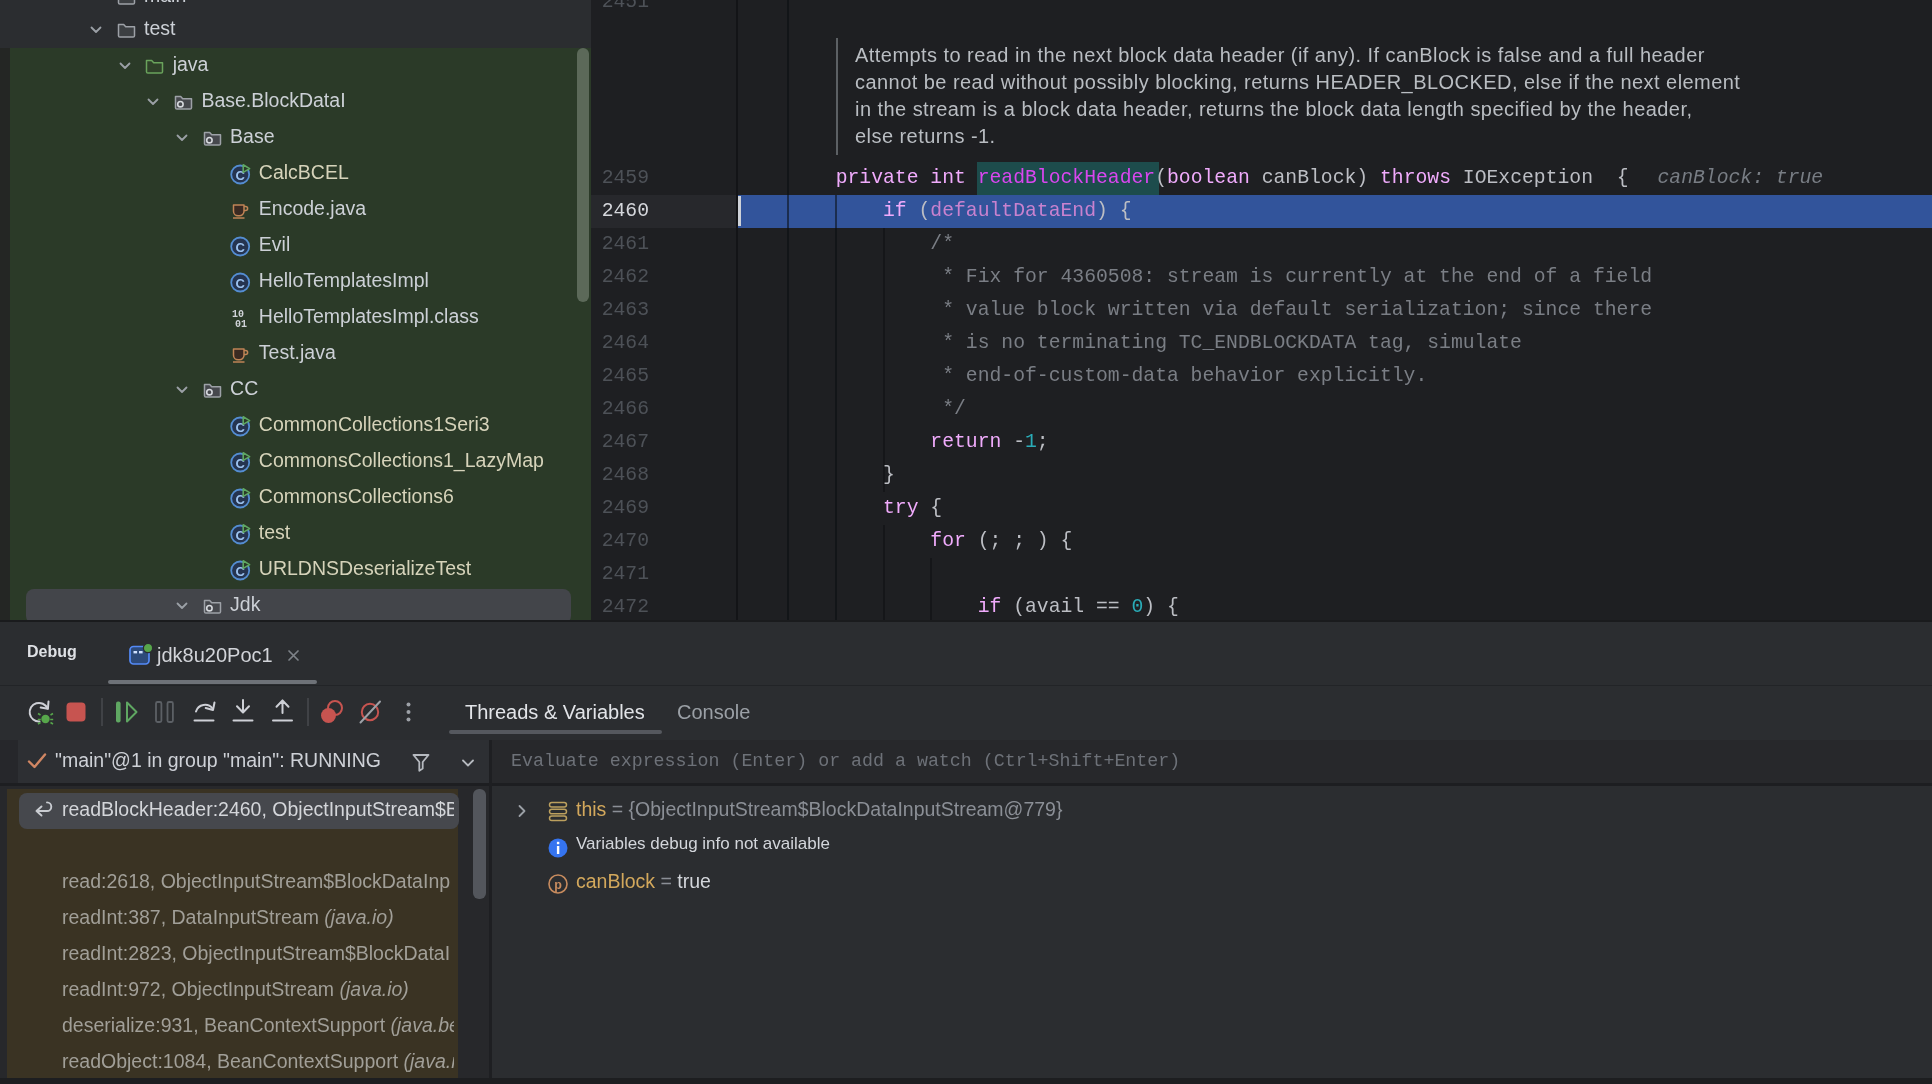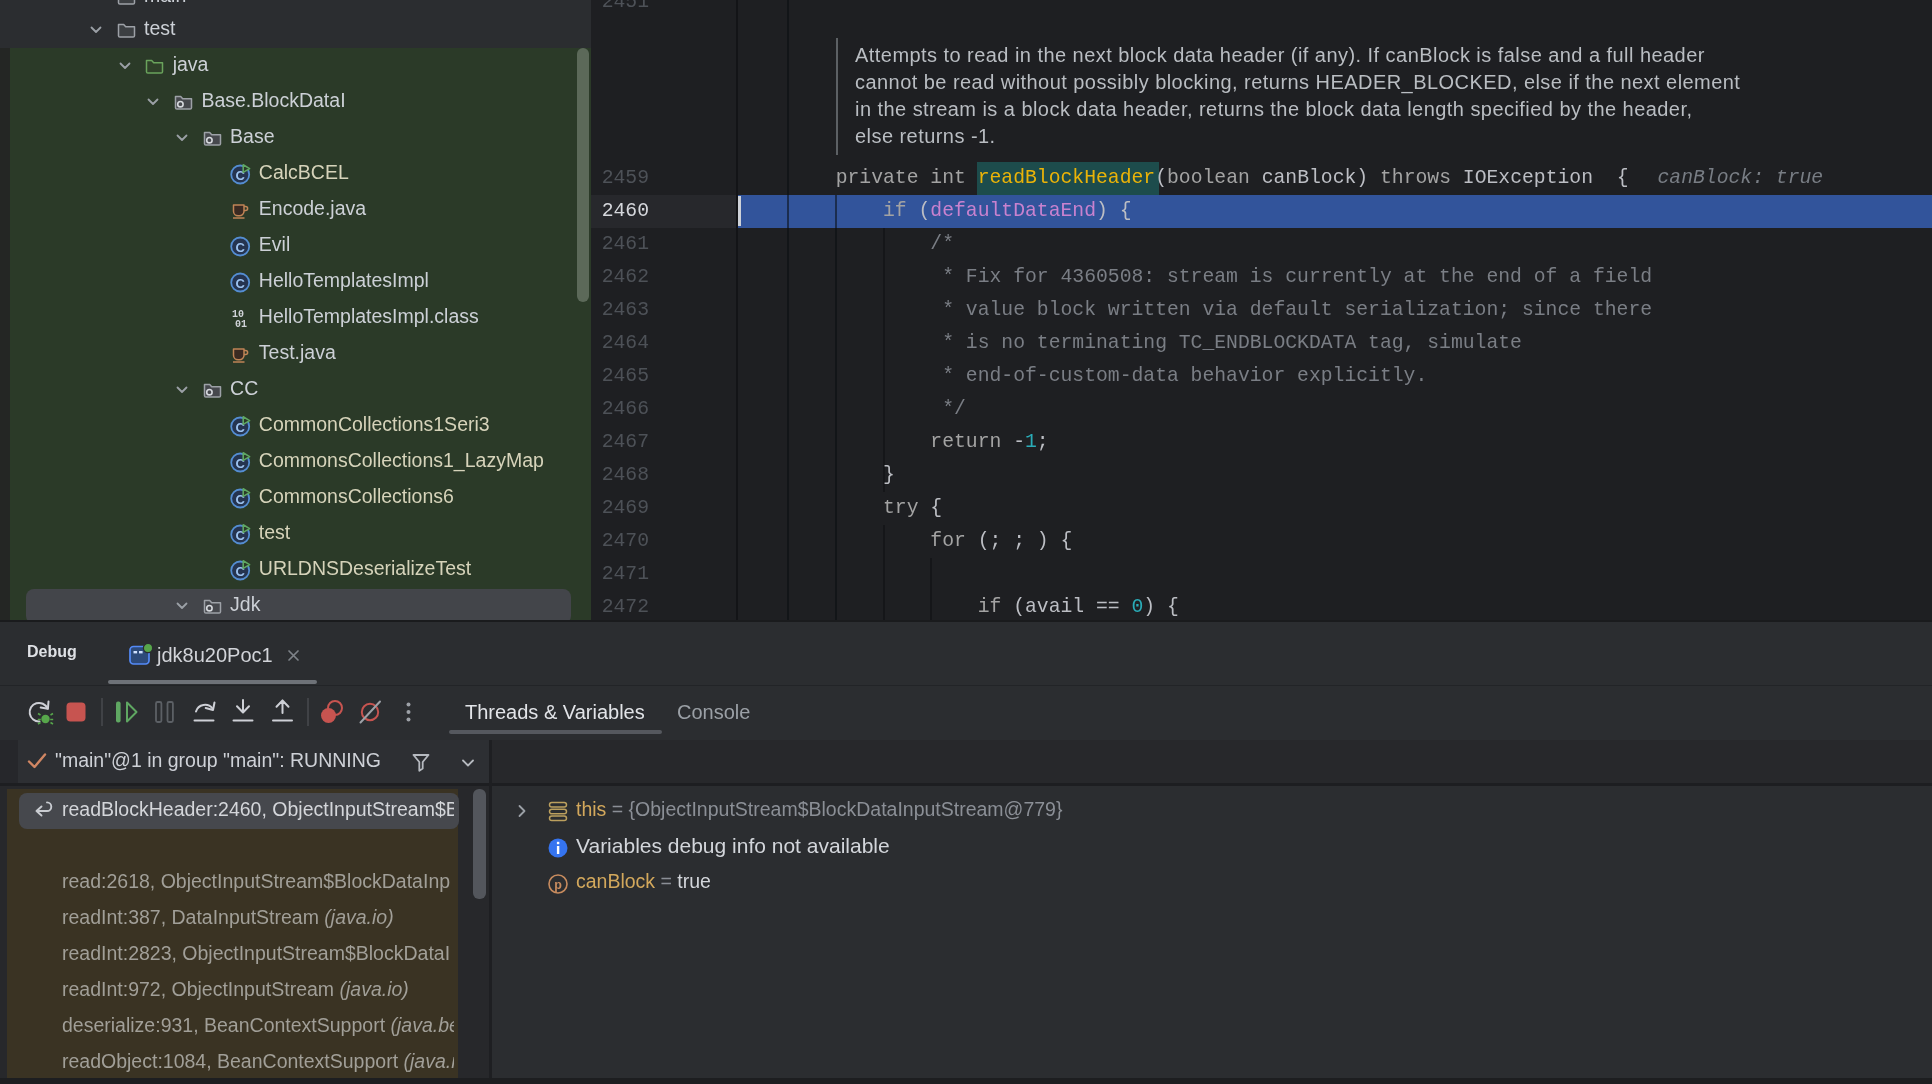--- a/index.html
+++ b/index.html
@@ -1,23 +1,23 @@
 <!DOCTYPE html>
 <html><head><meta charset="utf-8"><style>
 *{margin:0;padding:0;box-sizing:border-box}
 html,body{width:1932px;height:1084px;overflow:hidden;background:#1e1f22;font-family:"Liberation Sans",sans-serif}
 .abs{position:absolute}
 #page{position:relative;width:1932px;height:1084px}
 
 .code{font-family:"Liberation Mono",monospace;font-size:19.73px;line-height:33px;white-space:pre;color:#bcbec4}
-.k{color:#a3a3a3}
+.k{color:#f0abfc}
 .c{color:#7a7e85}
 .n{color:#2aacb8}
 .f{color:#c982cf}
-.m{color:#eab308}
+.m{color:#d946ef}
 .num{font-family:"Liberation Mono",monospace;font-size:19.73px;line-height:33px;color:#4d5157;text-align:right}
 .tree-lbl{font-size:19.5px;color:#ccd0d6;white-space:pre}
 .cream{color:#d6d3ba}
 .ui{font-size:19.5px;color:#ced1d7}
 </style></head>
 <body>
 <div id="page">
 <div class="abs" style="left:591px;top:0;width:1341px;height:621px;background:#1e1f22"></div>
 <div class="abs" style="left:591px;top:195px;width:145px;height:33px;background:#27282c"></div>
 <div class="abs" style="left:736px;top:195px;width:1196px;height:33px;background:#32549b"></div>
@@ -234,20 +234,21 @@
 <svg class="abs" style="left:26px;top:751px" width="22" height="20" viewBox="0 0 22 20">
       <path d="M3 10.5 l5.5 5.5 L19 3.5" fill="none" stroke="#d08663" stroke-width="2.4" stroke-linecap="round" stroke-linejoin="round"></path>
     </svg>
 <div class="abs ui" style="left:55px;top:749px">"main"@1 in group "main": RUNNING</div>
 <svg class="abs" style="left:410px;top:751px" width="22" height="22" viewBox="0 0 22 22">
       <path d="M3.5 4 h15 l-5.8 7 v6.5 l-3.4 2.2 v-8.7 z" fill="none" stroke="#b6bac0" stroke-width="1.8" stroke-linejoin="round"></path>
     </svg>
 <svg class="abs" style="left:460px;top:755px" width="16" height="16" viewBox="0 0 16 16">
       <polyline points="3,5.5 8,10.5 13,5.5" fill="none" stroke="#b6bac0" stroke-width="1.8" stroke-linecap="round" stroke-linejoin="round"></polyline>
     </svg>
+<div class="abs" style="left:511px;top:751px;font-family:'Liberation Mono',monospace;font-size:18.3px;color:#6d7178;white-space:pre">Evaluate expression (Enter) or add a watch (Ctrl+Shift+Enter)</div>
 <div class="abs" style="left:0;top:783px;width:1932px;height:3px;background:#1d1e21"></div>
 <div class="abs" style="left:0;top:786px;width:489px;height:292px;background:#27282b"></div>
 <div class="abs" style="left:7px;top:789px;width:451px;height:289px;background:#3a3323"></div>
 <div class="abs" style="left:473px;top:789px;width:13px;height:110px;background:#53565c;border-radius:6px"></div>
 <div class="abs" style="left:489px;top:740px;width:3px;height:338px;background:#1e1f22"></div>
 <div class="abs" style="left:19px;top:793px;width:440px;height:36px;background:#46484d;border-radius:8px"></div>
 <svg class="abs" style="left:33px;top:800px" width="22" height="22" viewBox="0 0 22 22">
       <path d="M8.5 6.5 l-5 4.5 l5 4.5 M3.5 11 h10.5 a4.3 4.3 0 0 0 0 -8.6" fill="none" stroke="#c9ccd1" stroke-width="1.9" stroke-linecap="round" stroke-linejoin="round"></path>
     </svg>
 <div class="abs" style="left:62px;top:798px;width:392px;overflow:hidden;font-size:19.5px;color:#d4d6da;white-space:pre">readBlockHeader:2460, ObjectInputStream$B</div>
@@ -264,19 +265,19 @@
       <rect x="2.5" y="1.5" width="17" height="4.6" rx="2.3" fill="none" stroke="#bca05e" stroke-width="1.5"></rect>
       <rect x="2.5" y="8.2" width="17" height="4.6" rx="2.3" fill="none" stroke="#bca05e" stroke-width="1.5"></rect>
       <rect x="2.5" y="14.9" width="17" height="4.6" rx="2.3" fill="none" stroke="#bca05e" stroke-width="1.5"></rect>
     </svg>
 <div class="abs" style="left:576px;top:798px;font-size:19.5px;white-space:pre"><span style="color:#d3a85c">this</span><span style="color:#8b8f96"> = {ObjectInputStream$BlockDataInputStream@779}</span></div>
 <svg class="abs" style="left:547px;top:837px" width="22" height="22" viewBox="0 0 22 22">
       <circle cx="11" cy="11" r="9.5" fill="#3574f0"></circle>
       <rect x="9.9" y="4.8" width="2.4" height="2.4" fill="#fff"></rect>
       <rect x="9.9" y="9" width="2.4" height="8" fill="#fff"></rect>
     </svg>
-<div class="abs" style="left:576px;top:834px;font-size:21px;color:#d3d6db">Variables debug info not available</div>
+<div class="abs" style="left:576px;top:834px;font-size:17px;color:#d3d6db">Variables debug info not available</div>
 <svg class="abs" style="left:547px;top:873px" width="22" height="22" viewBox="0 0 22 22">
       <circle cx="11" cy="11" r="9" fill="none" stroke="#c78b5e" stroke-width="1.6"></circle>
       <text x="11" y="16" font-family="Liberation Sans" font-size="12.5" font-weight="bold" fill="#c78b5e" text-anchor="middle">p</text>
     </svg>
 <div class="abs" style="left:576px;top:870px;font-size:19.5px;white-space:pre"><span style="color:#d3a85c">canBlock</span><span style="color:#8b8f96"> = </span><span style="color:#d3d6db">true</span></div>
 <div class="abs" style="left:0;top:1078px;width:1932px;height:6px;background:#1d1e20"></div>
 </div>
 </body></html>

